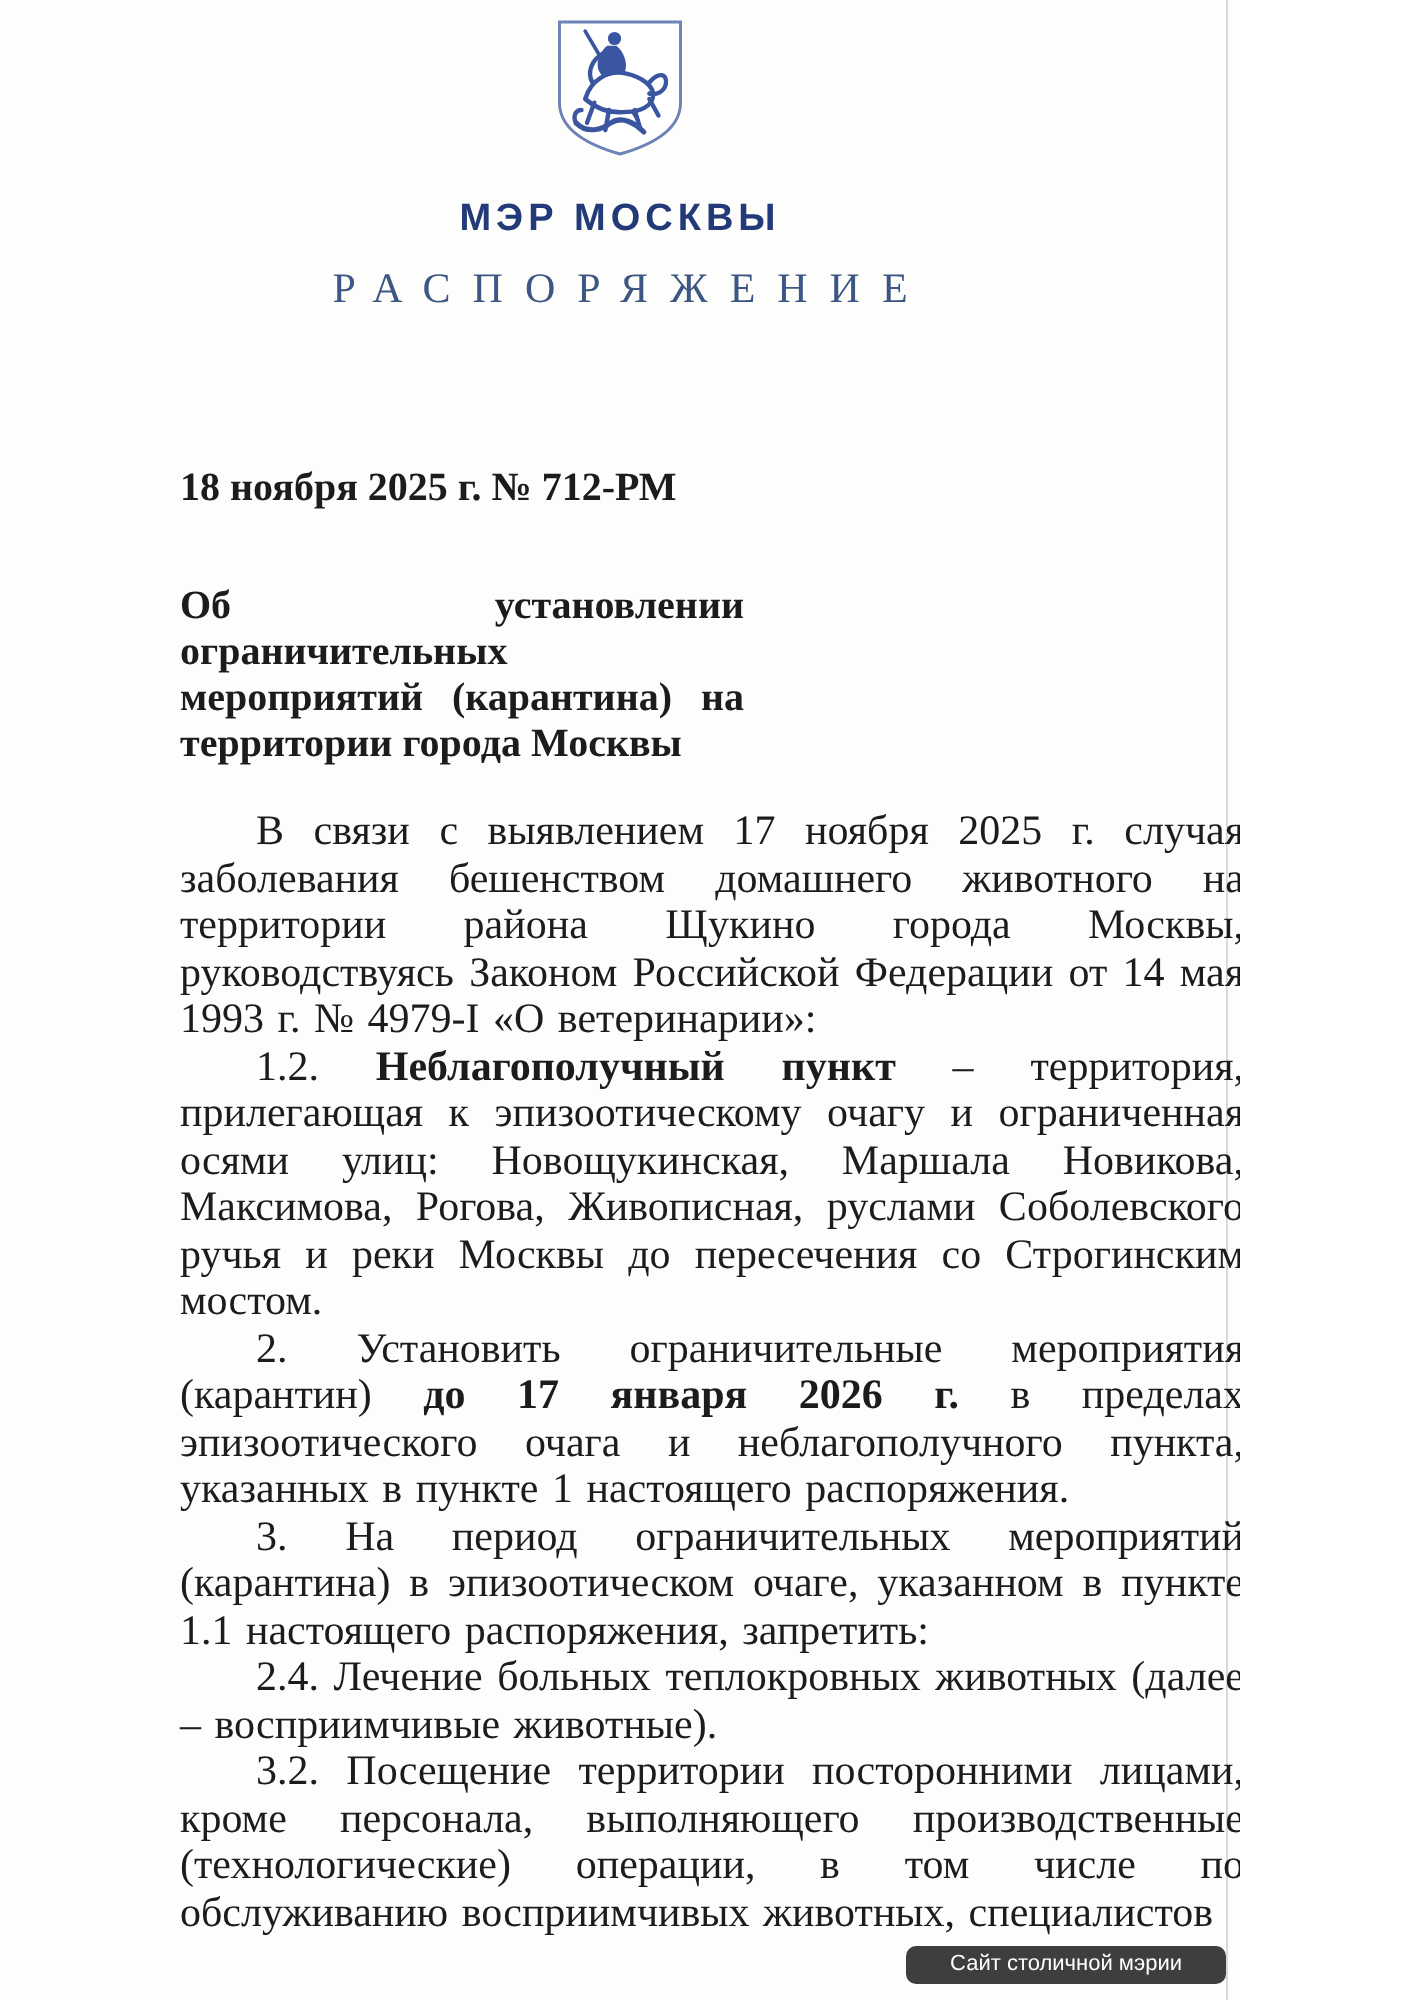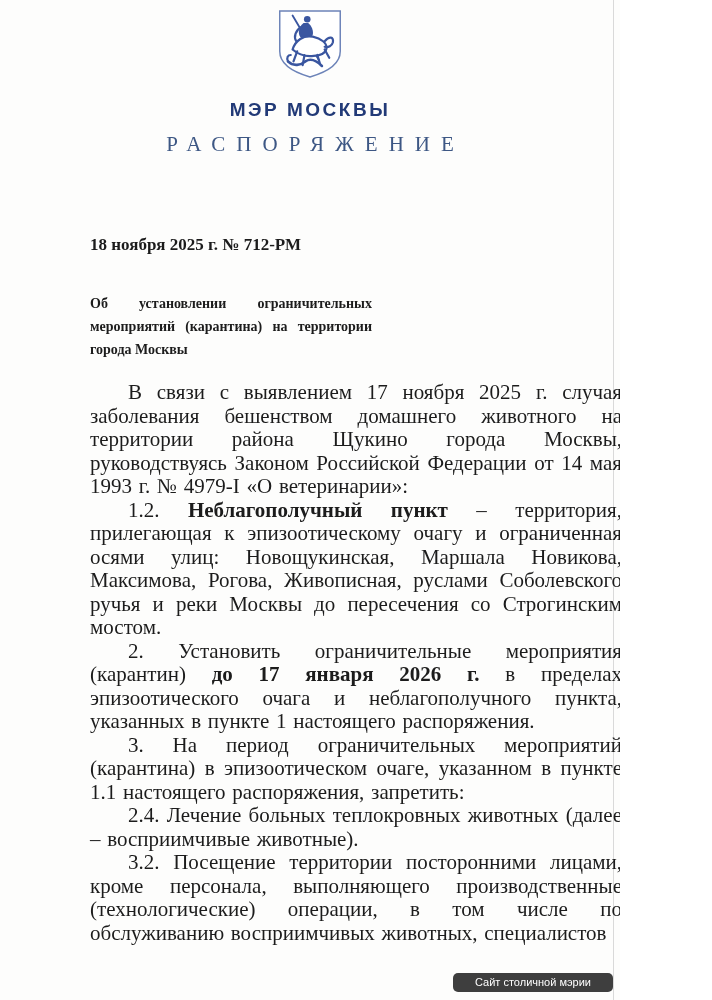--- a/index.html
+++ b/index.html
@@ -32,26 +32,26 @@
     text-align:center;
     font-family:"Liberation Serif", serif;
     font-size:21px;letter-spacing:11px;text-indent:11px;
     color:#3d5784;
   }
   .content{
     position:absolute;left:90px;top:233px;width:532px;
   }
   .date-line{
     margin:0 0 36px 0;
-    font-weight:bold;font-size:17px;line-height:23px;
+    font-weight:bold;font-size:20px;line-height:23px;
   }
   .subject{
     width:282px;
     margin:0 0 20px 0;
-    font-weight:bold;font-size:14px;line-height:23px;
+    font-weight:bold;font-size:20px;line-height:23px;
     text-align:justify;
   }
   .bodytext p{
     margin:0;
     font-size:21px;line-height:23.5px;
     text-align:justify;
     text-indent:38px;
     word-spacing:1.5px;
   }
   .b{font-weight:bold;}

